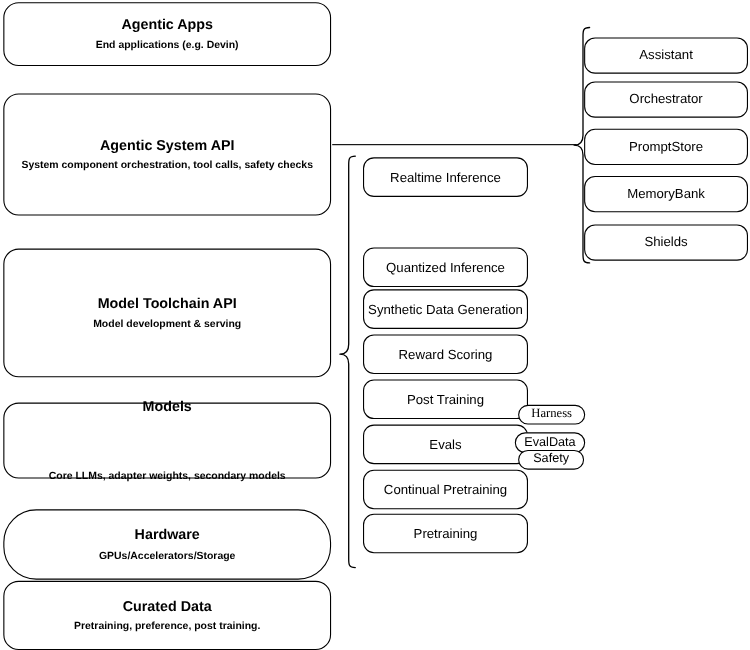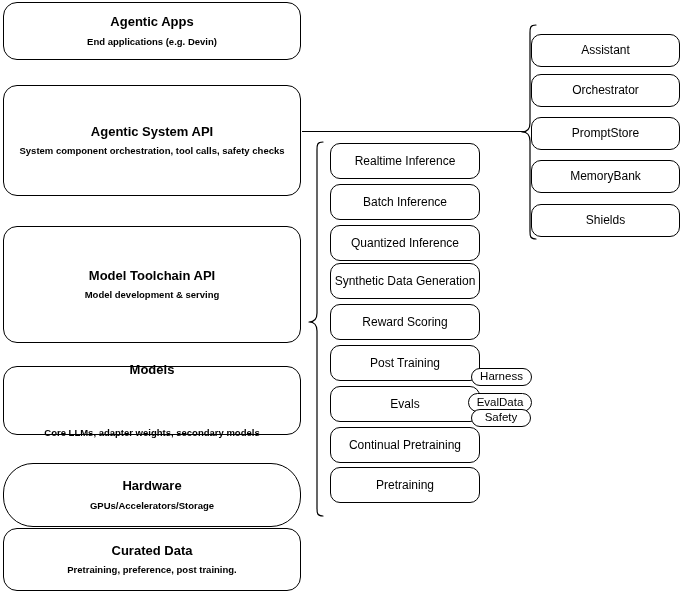--- a/index.html
+++ b/index.html
@@ -87,21 +87,21 @@
     border: 1.2px solid #000000;
     border-radius: 999px;
     background: #ffffff;
     display: flex;
     align-items: center;
     justify-content: center;
     font-size: 11.5px;
     line-height: 1;
     z-index: 5;
   }
-  .pill-0 { left: 471px; top: 368px; width: 61px; height: 18px; }
+  .pill-0 { left: 471px; top: 368px; width: 61px; height: 18px; font-family: Liberation Serif, serif; }
   .pill-1 { left: 468px; top: 393px; width: 64px; height: 19px; }
   .pill-2 { left: 471px; top: 409px; width: 60px; height: 18px; }
 
   
   .connector {
     position: absolute;
     left: 302px;
     top: 131px;
     width: 222px;
     height: 0;
@@ -160,23 +160,20 @@
 
   <div class="connector"></div>
 
   <svg class="brace brace-mid" viewBox="0 0 16 376" preserveAspectRatio="none">
     <path d="M15,1 C9,1 9,4 9,9 L9,172 C9,178 6,181 1,181 C6,181 9,184 9,190 L9,367 C9,372 9,375 15,375"></path>
   </svg>
 
   <div class="box mid" style="top:143px">
     <span>Realtime Inference</span>
   </div>
-  <div class="box mid" style="top:184px">
-    <span>Batch Inference</span>
-  </div>
   <div class="box mid" style="top:225px">
     <span>Quantized Inference</span>
   </div>
   <div class="box mid" style="top:263px">
     <span>Synthetic Data Generation</span>
   </div>
   <div class="box mid" style="top:304px">
     <span>Reward Scoring</span>
   </div>
   <div class="box mid" style="top:345px">

